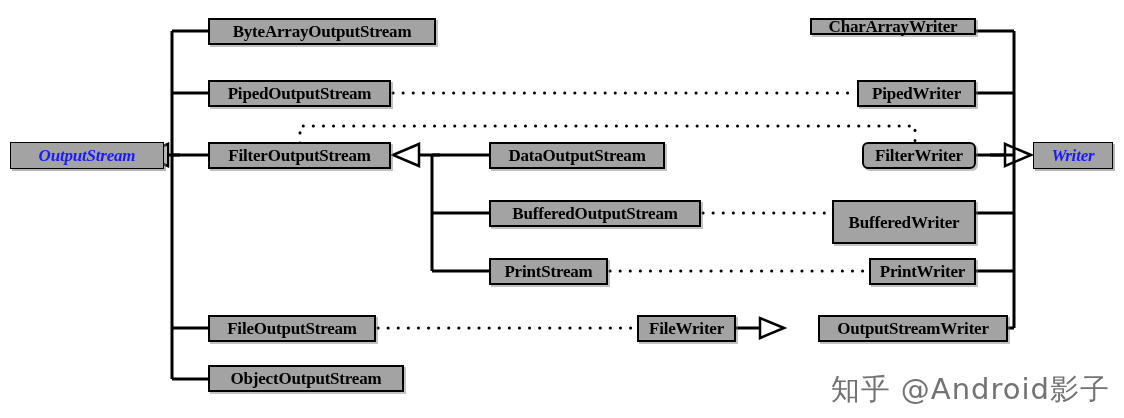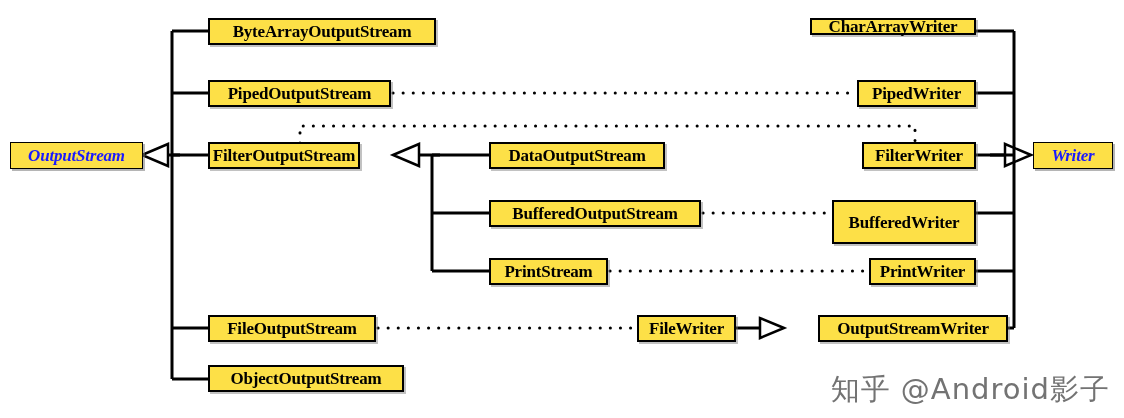--- a/index.html
+++ b/index.html
@@ -18,21 +18,21 @@
   #edge-layer {
     position: absolute;
     left: 0; top: 0;
     width: 1124px;
     height: 418px;
   }
   .node {
     position: absolute;
     box-sizing: border-box;
     border: 2px solid #000000;
-    background: #fde047;
+    background: #a3a3a3;
     color: #000000;
     font-weight: bold;
     font-size: 17px;
     line-height: 1;
     display: flex;
     align-items: center;
     justify-content: center;
     white-space: nowrap;
     letter-spacing: -0.2px;
     box-shadow: 2px 2px 0 rgba(120,120,120,0.45);
@@ -108,33 +108,33 @@
 
     <polyline points="300,143 300,126 915,126 915,143" fill="none" stroke="#000000" stroke-width="3" stroke-linecap="round" stroke-dasharray="0.1 10"></polyline>
 
     <line x1="703" y1="213" x2="832" y2="213" stroke="#000000" stroke-width="3" stroke-linecap="round" stroke-dasharray="0.1 10"></line>
 
     <line x1="610" y1="271" x2="869" y2="271" stroke="#000000" stroke-width="3" stroke-linecap="round" stroke-dasharray="0.1 10"></line>
 
     <line x1="378" y1="328" x2="637" y2="328" stroke="#000000" stroke-width="3" stroke-linecap="round" stroke-dasharray="0.1 10"></line>
   </svg>
 
-  <div class="node abstract" style="left:10px; top:142px; width:133px; height:27px;">
+  <div class="node abstract" style="left:10px; top:142px; width:154px; height:27px;">
     <span>OutputStream</span>
   </div>
 
   <div class="node" style="left:208px; top:18px; width:228px; height:27px;">
     <span>ByteArrayOutputStream</span>
   </div>
 
   <div class="node" style="left:208px; top:80px; width:183px; height:27px;">
     <span>PipedOutputStream</span>
   </div>
 
-  <div class="node" style="left:208px; top:142px; width:152px; height:27px;align-items:center;">
+  <div class="node" style="left:208px; top:142px; width:183px; height:27px;align-items:center;">
     <span>FilterOutputStream</span>
   </div>
 
   <div class="node" style="left:208px; top:315px; width:168px; height:27px;">
     <span>FileOutputStream</span>
   </div>
 
   <div class="node" style="left:208px; top:365px; width:196px; height:27px;">
     <span>ObjectOutputStream</span>
   </div>
@@ -152,21 +152,21 @@
   </div>
 
   <div class="node" style="left:810px; top:18px; width:166px; height:17px;">
     <span>CharArrayWriter</span>
   </div>
 
   <div class="node" style="left:857px; top:80px; width:119px; height:27px;">
     <span>PipedWriter</span>
   </div>
 
-  <div class="node" style="left:862px; top:142px; width:114px; height:27px;">
+  <div class="node" style="left:862px; top:142px; width:114px; height:27px;border-radius:6px;">
     <span>FilterWriter</span>
   </div>
 
   <div class="node" style="left:832px; top:200px; width:144px; height:44px;text-align:right;">
     <span>BufferedWriter</span>
   </div>
 
   <div class="node" style="left:869px; top:258px; width:107px; height:27px;">
     <span>PrintWriter</span>
   </div>

